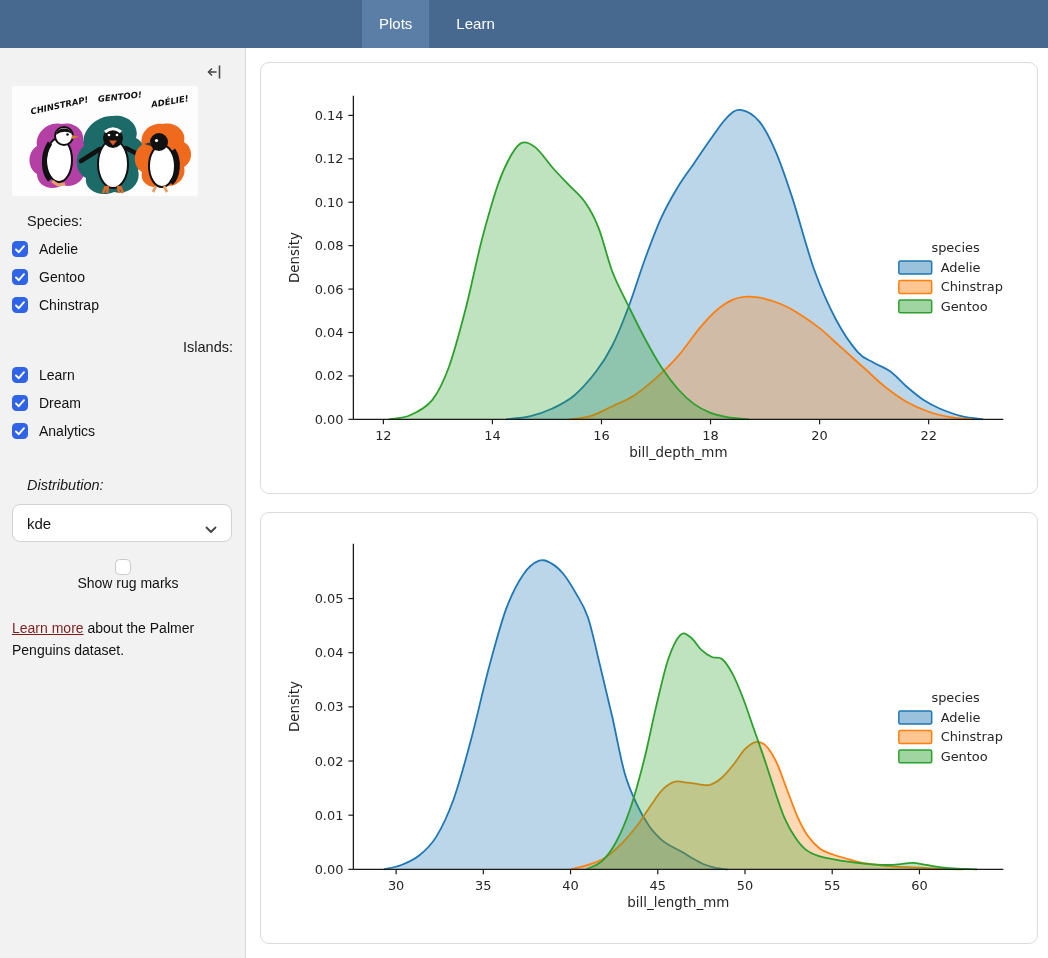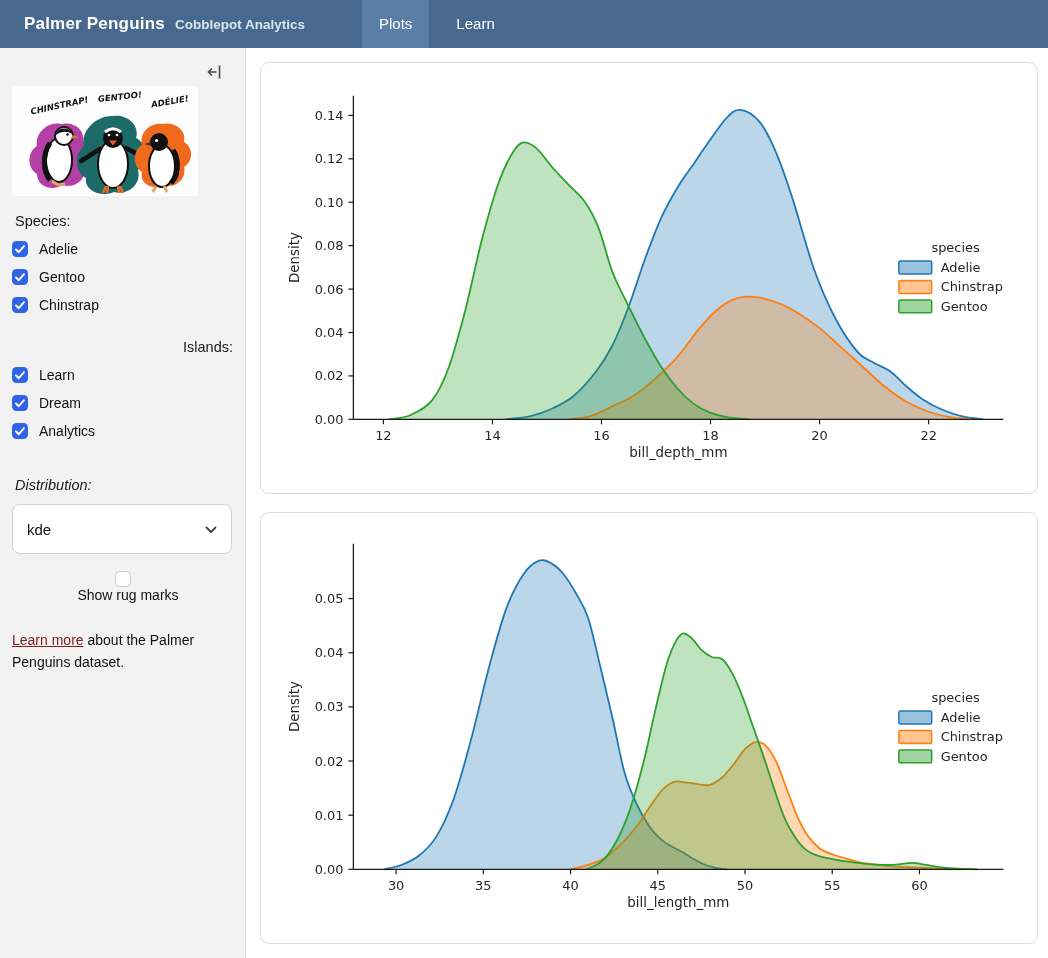--- a/index.html
+++ b/index.html
@@ -23,33 +23,33 @@
     font-size:15px; cursor:pointer;
   }
   .nav-tab.active { background:#5b7ea7; }
   
   .sidebar {
     position:absolute; left:0; top:48px; width:246px; height:910px;
     background:#f2f2f2; border-right:1px solid #d9d9d9; padding:0 12px;
   }
   .collapse-btn { position:absolute; top:15px; right:21px; cursor:pointer; }
   .artwork { margin-top:38px; width:186px; height:110px; margin-left:0px; }
-  .group-label { font-size:14.5px; color:#1a1a1a; margin-left:3px; }
+  .group-label { font-size:14.5px; color:#1a1a1a; margin-left:15px; }
   .species-label { margin-top:13px; }
   .cb-row { display:flex; align-items:center; margin-top:12px; height:16px; }
   .cb-box {
     width:16px; height:16px; border-radius:4.5px; background:#2f63e8;
     display:flex; align-items:center; justify-content:center; cursor:pointer; flex:0 0 16px;
   }
   .cb-box.unchecked { background:#ffffff; border:1px solid #c9c9c9; }
   .cb-label { font-size:14px; margin-left:11px; color:#111; }
   .islands-label { margin-top:26px;text-align:right; }
   .dist-label { margin-top:38px;font-style:italic; }
   .select-box {
-    margin-top:11px; width:220px; height:50px; background:#ffffff;
+    margin-top:11px; width:220px; height:38px; background:#ffffff;
     border:1px solid #d2d2d2; border-radius:8px; display:flex; align-items:center;
     padding:0 14px; cursor:pointer; position:relative;
   }
   .select-value { font-size:15px; color:#111; }
   .select-chevron { position:absolute; right:14px; top:15px; }
   .rug-row { margin-top:17px;flex-direction:column; }
   .footer-note { margin-top:42px; font-size:14px; line-height:22px; width:214px; color:#111; }
   .footer-link { color:#7f1d1d; text-decoration:underline; cursor:pointer; }
   
   .main { position:absolute; left:246px; top:48px; width:802px; height:910px; background:#ffffff; }
@@ -58,24 +58,20 @@
     border:1px solid #dcdcdc; border-radius:9px;
   }
   .card.c1 { top:14px; }
   .card.c2 { top:464px; }
   .card svg.plot { position:absolute; left:0; top:0; width:100%; height:100%; }
 </style>
 </head>
 <body>
 
 <div class="navbar">
-  <div class="brand">
-    <span class="brand-title">Palmer Penguins</span>
-    <span class="brand-sub">Cobblepot Analytics</span>
-  </div>
   <div class="nav-tabs">
     <div class="nav-tab active">Plots</div>
     <div class="nav-tab">Learn</div>
   </div>
 </div>
 
 <div class="sidebar">
   <span class="collapse-btn">
     <svg width="18" height="18" viewBox="0 0 18 18" fill="none">
       <line x1="2.5" y1="9" x2="10.5" y2="9" stroke="#4a4a4a" stroke-width="1.6"></line>

